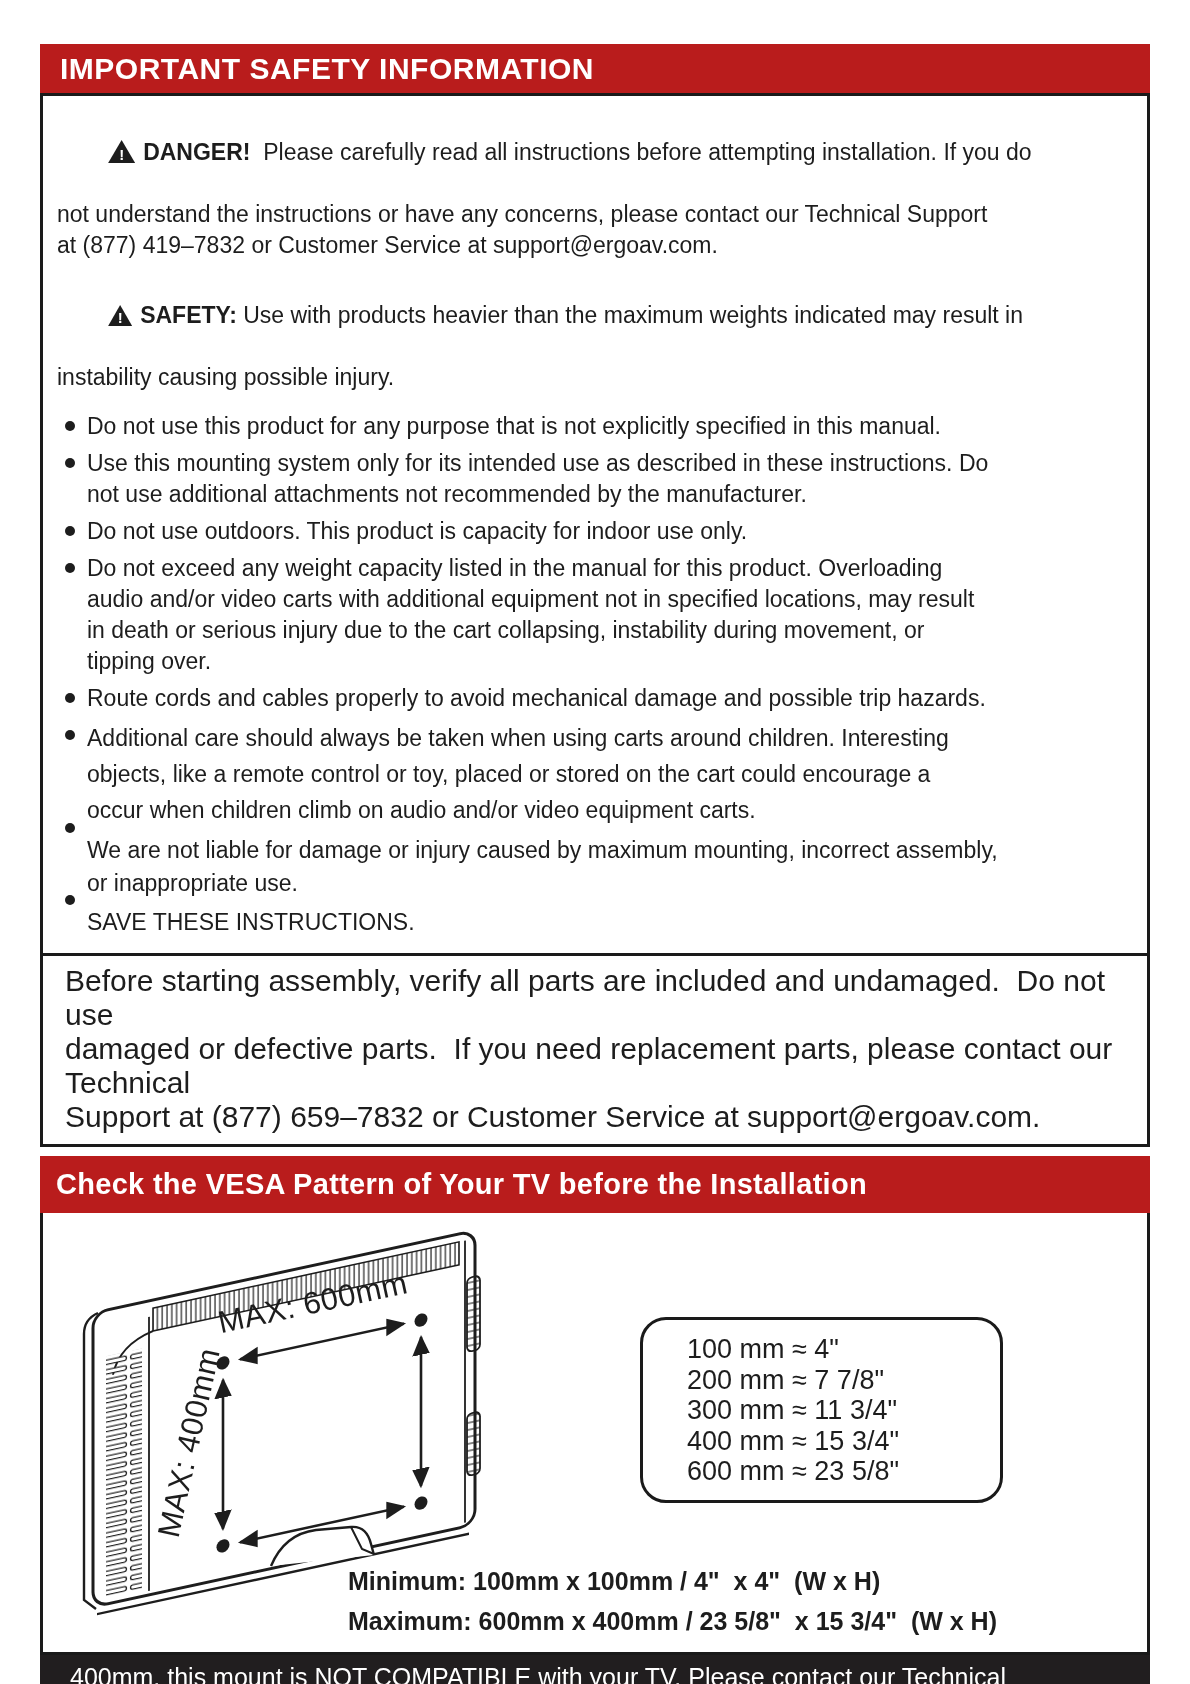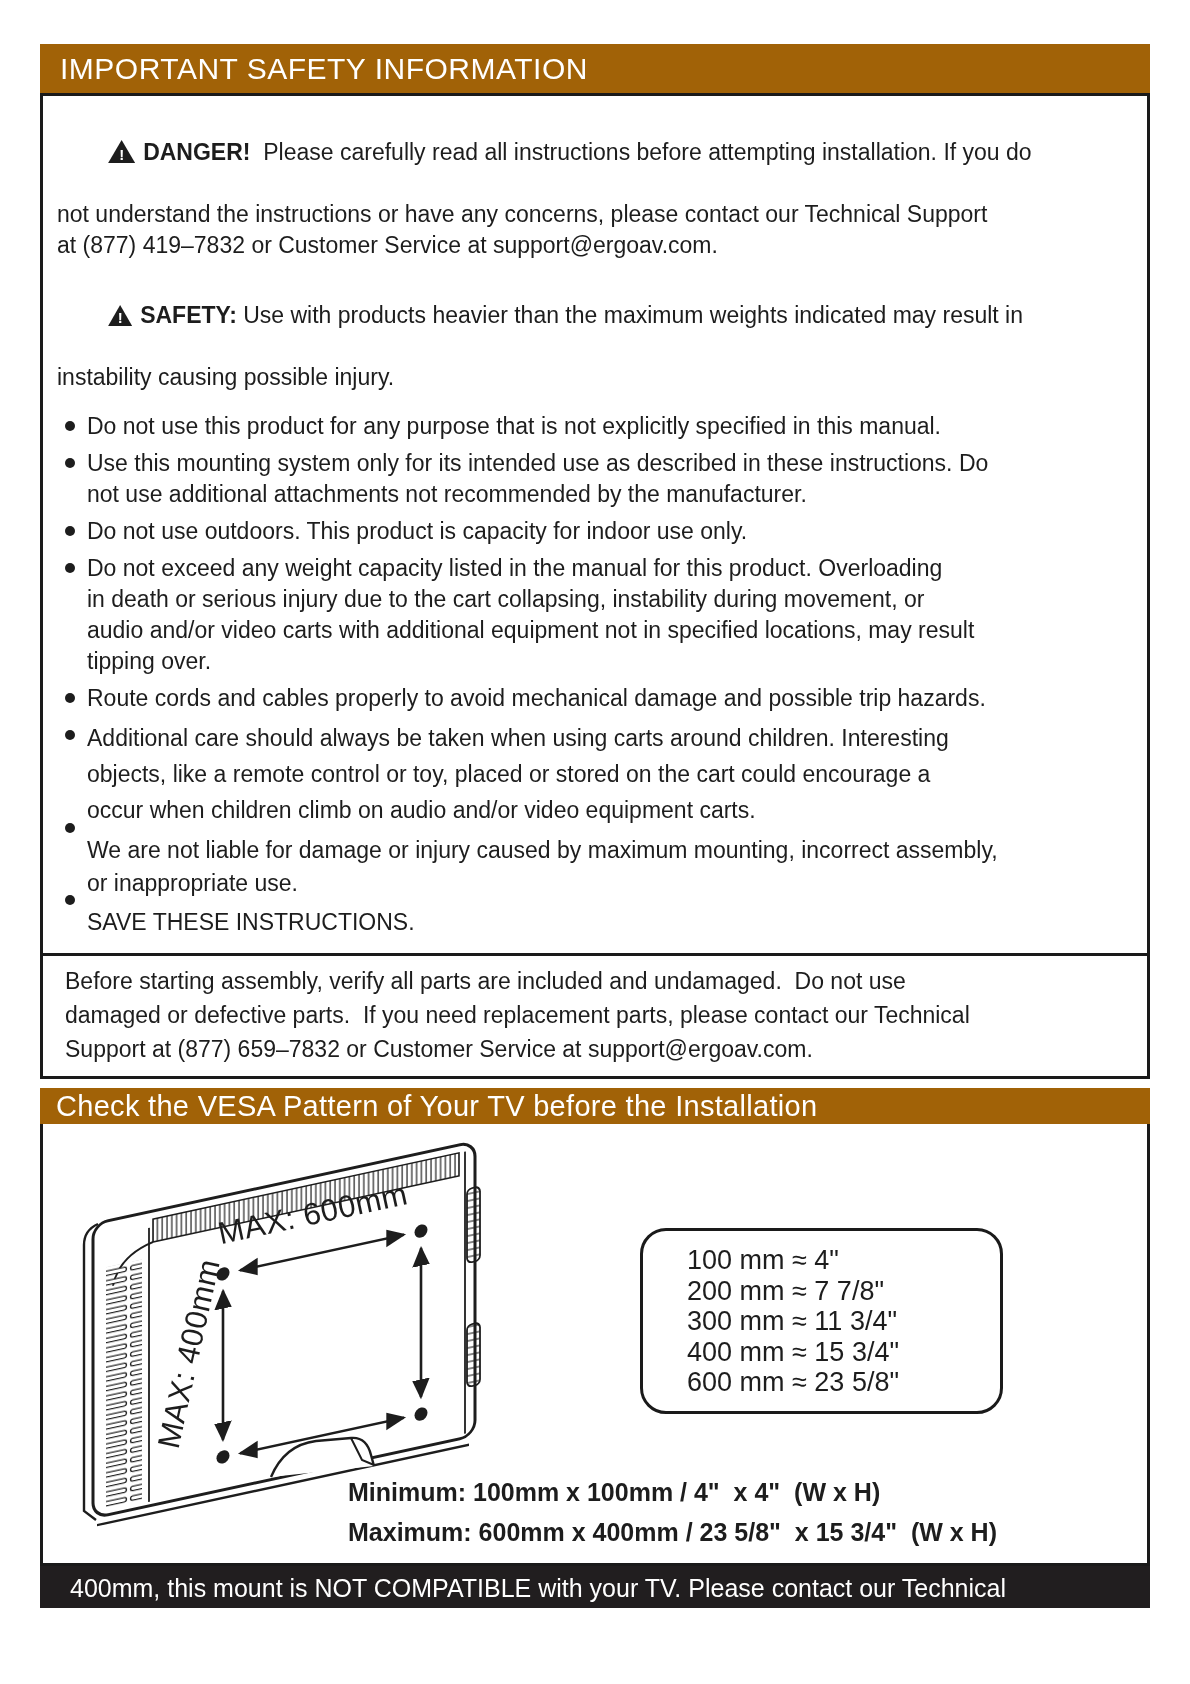--- a/index.html
+++ b/index.html
@@ -3,25 +3,25 @@
 <meta charset="utf-8">
 <style>
   * { margin:0; padding:0; box-sizing:border-box; }
   html,body { background:#ffffff; }
   .page {
     position:relative; width:1190px; height:1684px; background:#fff;
     font-family:"Liberation Sans", sans-serif; color:#1d1d1d; overflow:hidden;
   }
   .wrap { margin-left:40px; width:1110px; }
   .banner {
-    background:#a16207; color:#fff; font-weight:normal;
+    background:#b91c1c; color:#fff; font-weight:bold;
     display:flex; align-items:center;
   }
   .banner1 { margin-top:44px; height:49px; font-size:30px; padding-left:20px; letter-spacing:0.5px; }
-  .banner2 { margin-top:9px; height:36px; font-size:29px; padding-left:16px; letter-spacing:0.3px; }
+  .banner2 { margin-top:9px; height:57px; font-size:29px; padding-left:16px; letter-spacing:0.3px; }
   .box { border:3px solid #1a1a1a; background:#fff; }
   .box1 { padding:10px 16px 8px 14px; font-size:23px; }
   .tline { line-height:31px; white-space:pre-wrap; }
   .para2 { margin-top:8px; }
   .tri {
     display:inline-block; width:27px; height:23px; background:#1d1d1d;
     clip-path:polygon(50% 0, 100% 100%, 0 100%);
     position:relative; vertical-align:-3px; margin-right:8px;
   }
   .tri.small { width:24px; height:21px; }
@@ -31,21 +31,21 @@
   }
   ul.safety { margin:18px 0 0 0; padding:0; list-style:none; }
   ul.safety li { position:relative; padding-left:30px; margin-bottom:6px; }
   ul.safety li::before {
     content:""; position:absolute; left:8px; top:10px;
     width:10px; height:10px; border-radius:50%; background:#1d1d1d;
   }
   ul.safety li.loose .tline { line-height:36px; }
   ul.safety li.raised::before { top:-11px; }
   ul.safety li.raised .tline { line-height:33px; }
-  .box2 { margin-top:-3px; padding:8px 20px 10px 22px; font-size:23px; }
+  .box2 { margin-top:-3px; padding:8px 20px 10px 22px; font-size:30px; }
   .box2 .tline { line-height:34px; }
   .box3 { border-top:none; height:442px; position:relative; }
   .diagram { position:absolute; left:10px; top:0; }
   .diagram text { fill:#1d1d1d; font-size:31px; letter-spacing:0.5px; }
   .convbox {
     position:absolute; left:597px; top:104px; width:363px; height:186px;
     border:3px solid #1a1a1a; border-radius:26px;
     padding:14px 0 0 44px; font-size:27px;
   }
   .convrow { line-height:30.5px; white-space:pre-wrap; }
@@ -84,22 +84,22 @@
       </li>
       <li>
         <div class="tline">Use this mounting system only for its intended use as described in these instructions. Do</div>
         <div class="tline">not use additional attachments not recommended by the manufacturer.</div>
       </li>
       <li>
         <div class="tline">Do not use outdoors. This product is capacity for indoor use only.</div>
       </li>
       <li>
         <div class="tline">Do not exceed any weight capacity listed in the manual for this product. Overloading</div>
+        <div class="tline">audio and/or video carts with additional equipment not in specified locations, may result</div>
         <div class="tline">in death or serious injury due to the cart collapsing, instability during movement, or</div>
-        <div class="tline">audio and/or video carts with additional equipment not in specified locations, may result</div>
         <div class="tline">tipping over.</div>
       </li>
       <li>
         <div class="tline">Route cords and cables properly to avoid mechanical damage and possible trip hazards.</div>
       </li>
       <li class="loose">
         <div class="tline">Additional care should always be taken when using carts around children. Interesting</div>
         <div class="tline">objects, like a remote control or toy, placed or stored on the cart could encourage a</div>
         <div class="tline">occur when children climb on audio and/or video equipment carts.</div>
       </li>

